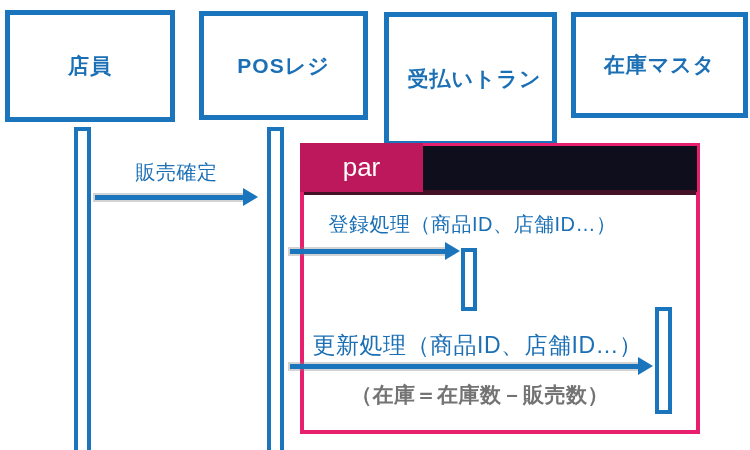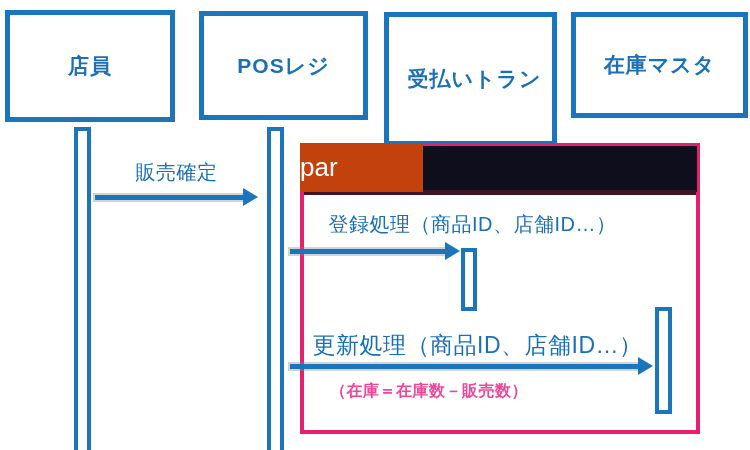--- a/index.html
+++ b/index.html
@@ -28,42 +28,42 @@
     box-sizing:border-box;
   }
 
   
   .frame{
     position:absolute;left:300px;top:143px;width:400px;height:291px;
     border:4px solid #e81f6d;box-sizing:border-box;background:transparent;
   }
   .frame-tab{
     position:absolute;left:300px;top:143px;width:123px;height:49px;
-    background:#c2410c;box-sizing:border-box;
-    display:flex;align-items:center;justify-content:flex-start;
+    background:#be185d;box-sizing:border-box;
+    display:flex;align-items:center;justify-content:center;
     color:#ffffff;font-size:26px;font-weight:400;
   }
   .frame-header{
     position:absolute;left:423px;top:146px;width:274px;height:46px;
     background:#0e0e1c;
   }
   .frame-header-underline{
     position:absolute;left:304px;top:190px;width:392px;height:5px;
     background:#431226;
   }
 
   
   .msg-label{
     position:absolute;text-align:center;
     color:#1b6fb5;font-weight:normal;font-size:20px;letter-spacing:0.5px;
     white-space:nowrap;
   }
   .msg-note{
-    position:absolute;
-    color:#ec4899;font-weight:bold;font-size:16px;letter-spacing:0.5px;
+    position:absolute;text-align:center;
+    color:#737373;font-weight:bold;font-size:21px;letter-spacing:0.5px;
     white-space:nowrap;
   }
 
   
   .arrow{position:absolute;height:18px;}
   .arrow .line{
     position:absolute;left:0;right:11px;top:7px;height:5px;
     background:#1b75bc;
     box-shadow:0 0 0 2px rgba(130,130,130,0.35);
   }

